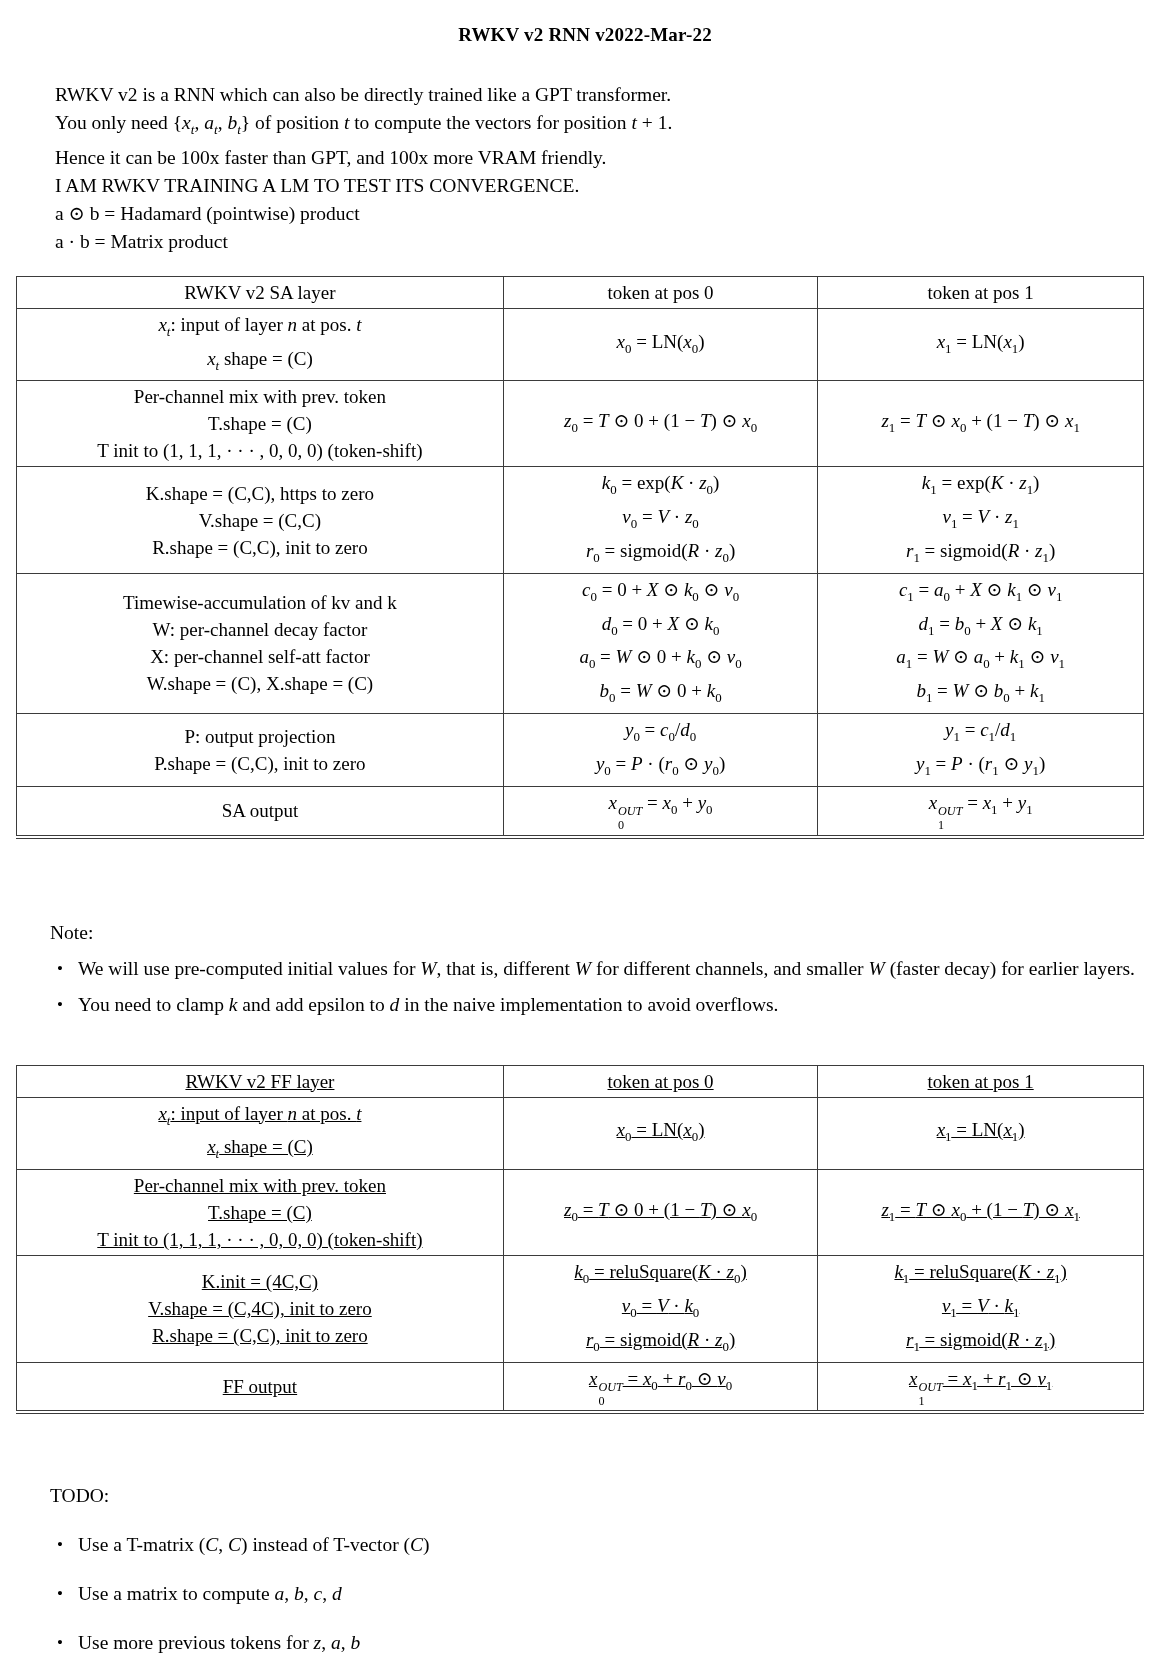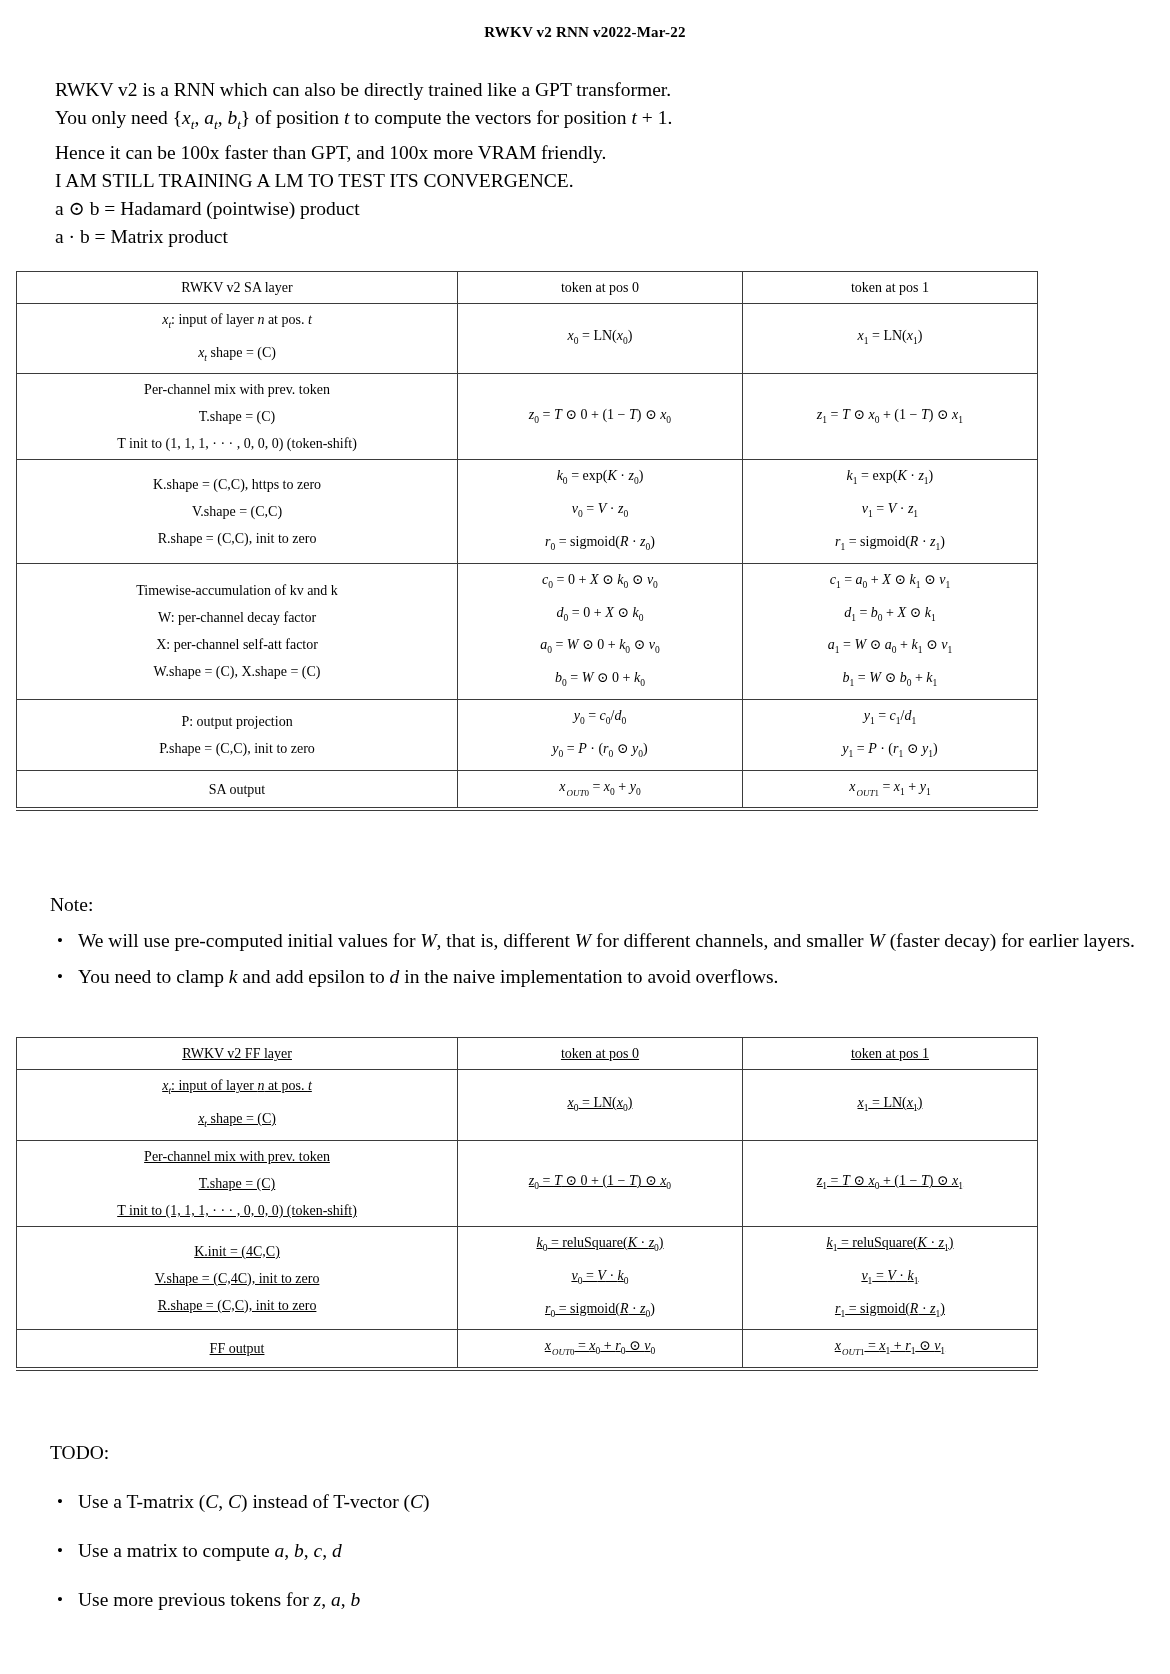--- a/index.html
+++ b/index.html
@@ -11,49 +11,50 @@
   body {
     width: 1170px;
     height: 1674px;
     overflow: hidden;
     font-family: "Liberation Serif", "DejaVu Serif", serif;
     font-size: 19.5px;
   }
   .doc-title {
     text-align: center;
     padding-top: 24px;
-    font-size: 15px;
+    font-size: 19px;
     font-weight: bold;
     letter-spacing: 0.2px;
   }
   .intro {
     margin-top: 35px;
   }
   .intro-line {
     margin-left: 55px;
     margin-right: 20px;
     line-height: 28px;
   }
   i { font-style: italic; }
   sub { font-size: 68%; }
   
   .ss {
     display: inline-flex;
+    flex-direction: column;
     align-items: flex-start;
     font-size: 64%;
     line-height: 1.12;
     vertical-align: -0.55em;
     margin-left: 1px;
   }
   .eq-table {
     border-collapse: collapse;
     table-layout: fixed;
-    width: 1022px;
+    width: 1128px;
     margin-left: 16px;
-    font-size: 14px;
+    font-size: 19px;
   }
   .eq-table td, .eq-table th {
     border: 1.5px solid #3b3b3b;
     text-align: center;
     vertical-align: middle;
     padding: 2px 6px;
     line-height: 27px;
     font-weight: normal;
   }
   .eq-table tr:last-child td {
@@ -92,21 +93,21 @@
 <body>
 
 <div class="page">
 
   <div class="doc-title">RWKV v2 RNN v2022-Mar-22</div>
 
   <div class="intro">
     <div class="intro-line">RWKV v2 is a RNN which can also be directly trained like a GPT transformer.</div>
     <div class="intro-line">You only need {<i>x</i><sub><i>t</i></sub>, <i>a</i><sub><i>t</i></sub>, <i>b</i><sub><i>t</i></sub>} of position <i>t</i> to compute the vectors for position <i>t</i> + 1.</div>
     <div class="intro-line">Hence it can be 100x faster than GPT, and 100x more VRAM friendly.</div>
-    <div class="intro-line">I AM STILL TRAINING A LM TO TEST ITS CONVERGENCE.</div>
+    <div class="intro-line">I AM RWKV TRAINING A LM TO TEST ITS CONVERGENCE.</div>
     <div class="intro-line">a ⊙ b = Hadamard (pointwise) product</div>
     <div class="intro-line">a · b = Matrix product</div>
   </div>
 
   <table class="eq-table table-sa">
     <colgroup>
         <col style="width:43.2%">
         <col style="width:27.9%">
         <col style="width:28.9%">
       </colgroup>

